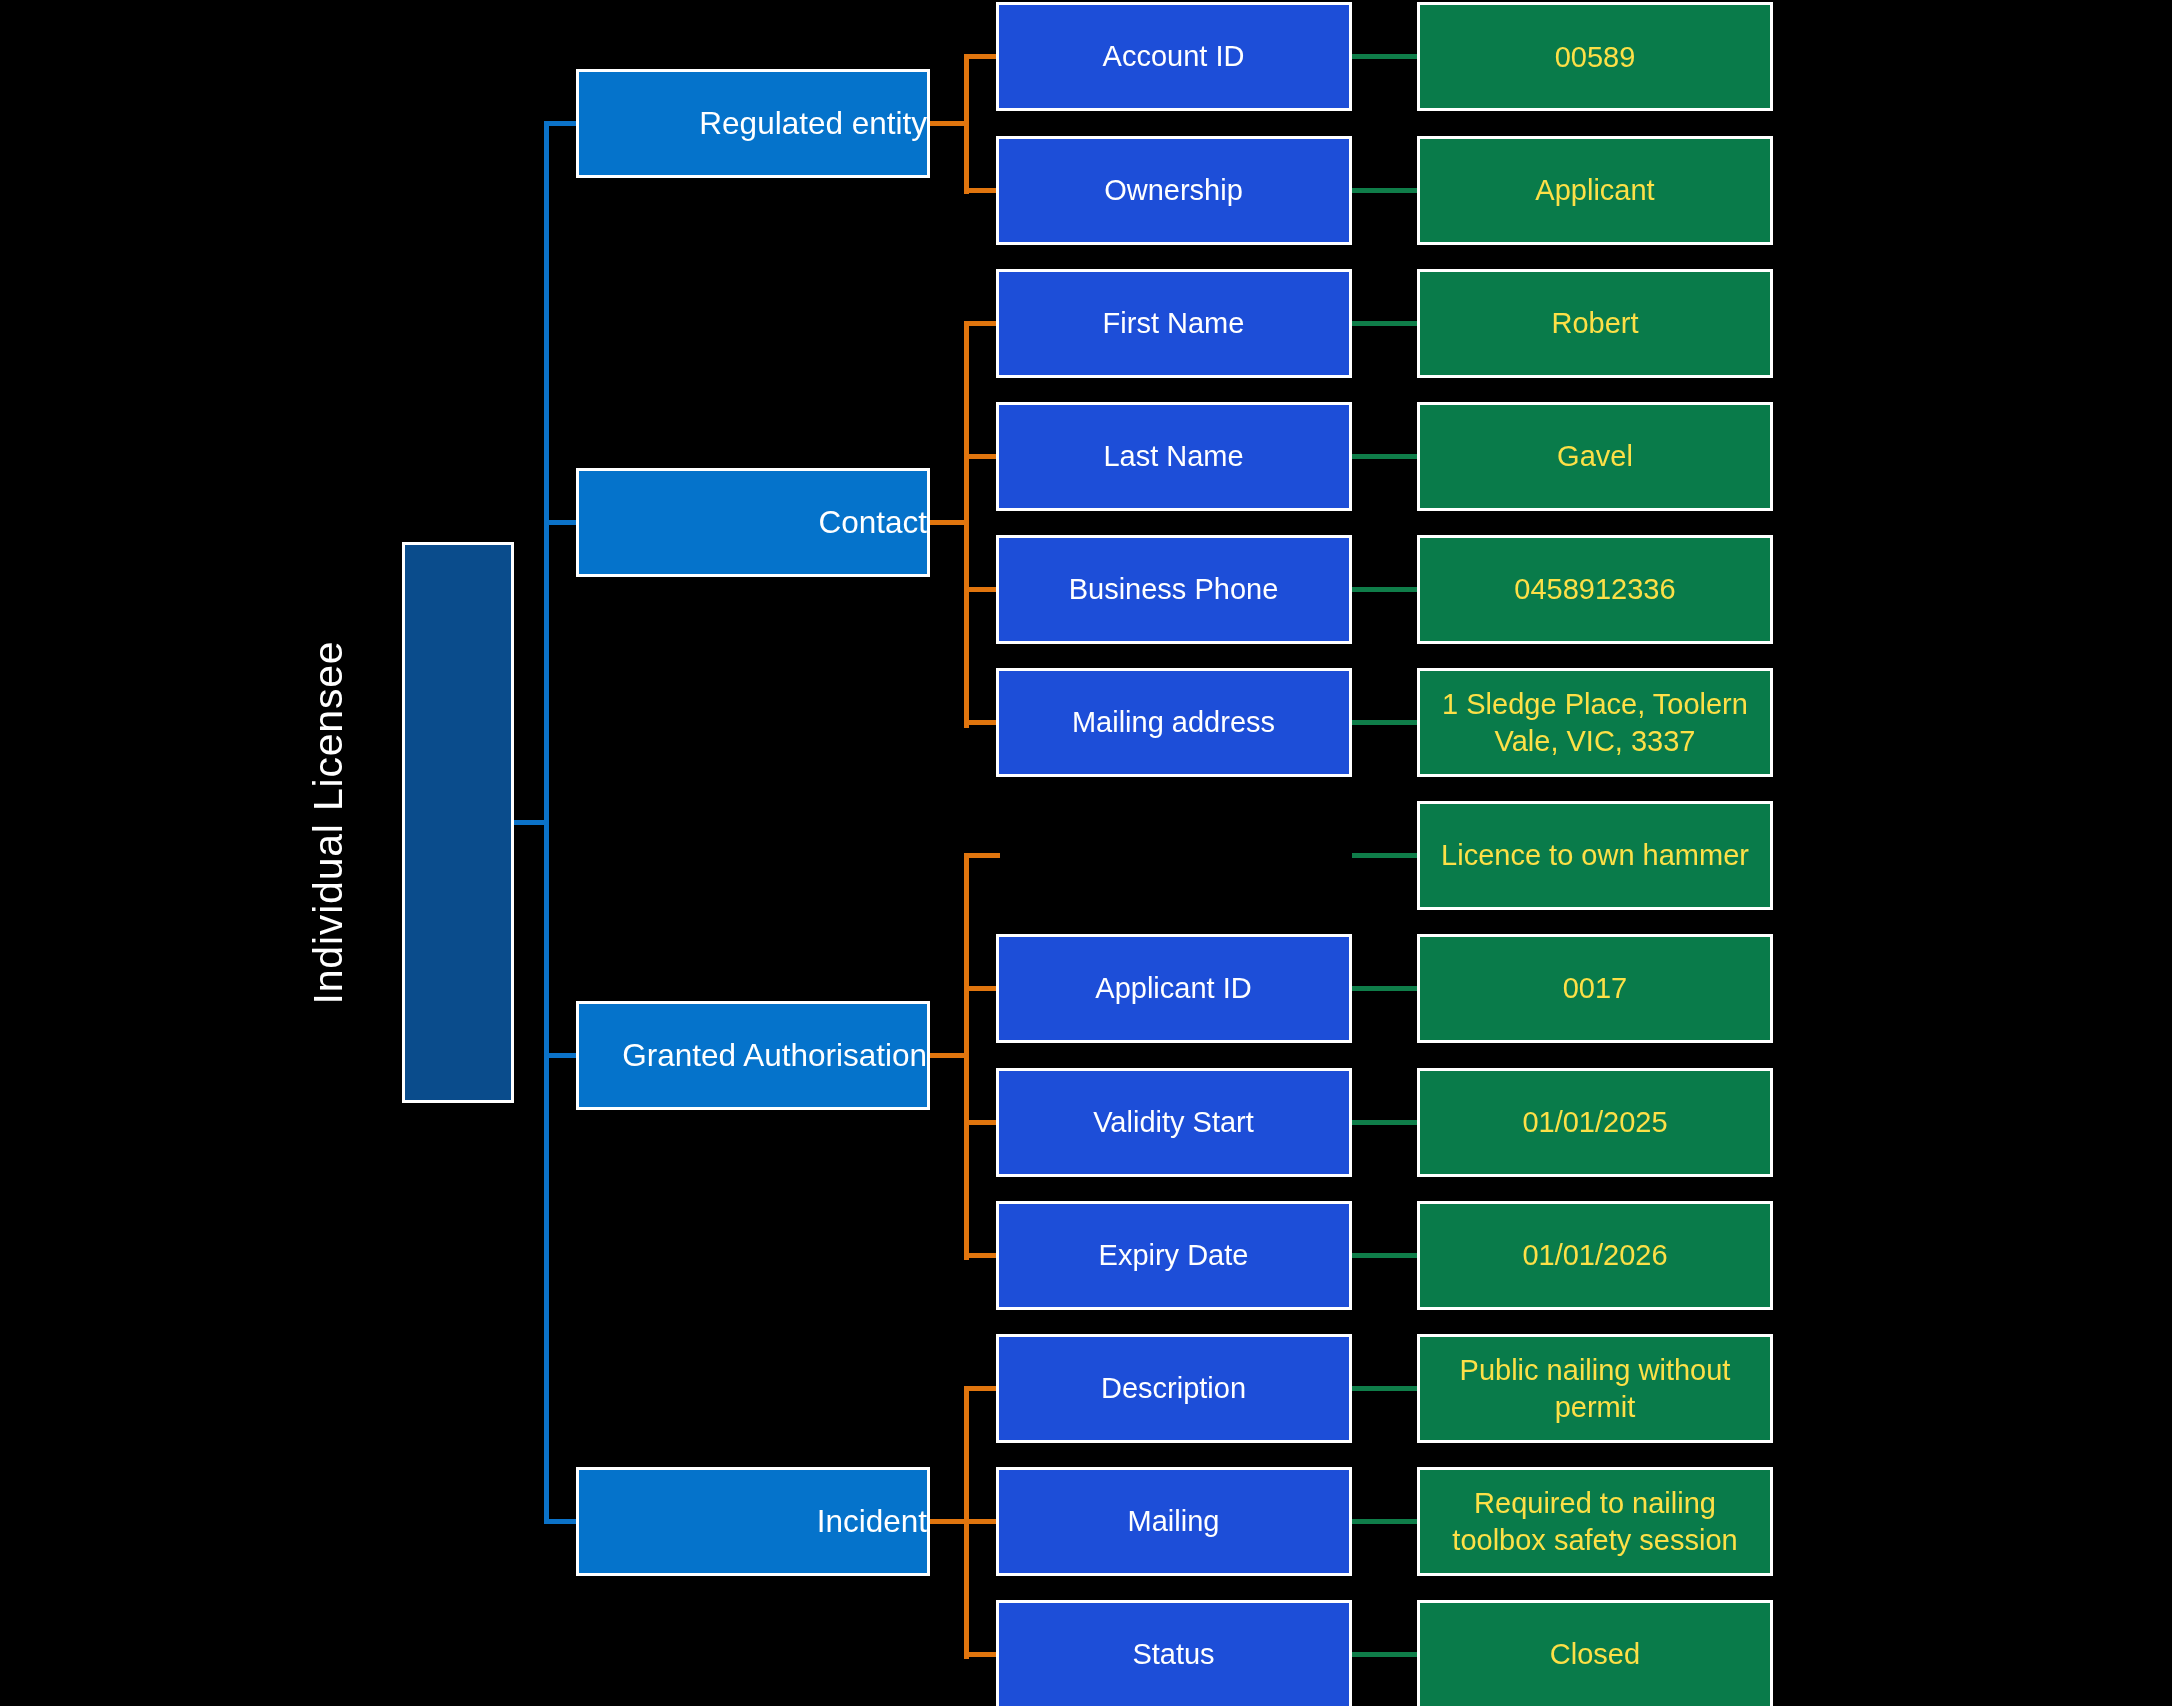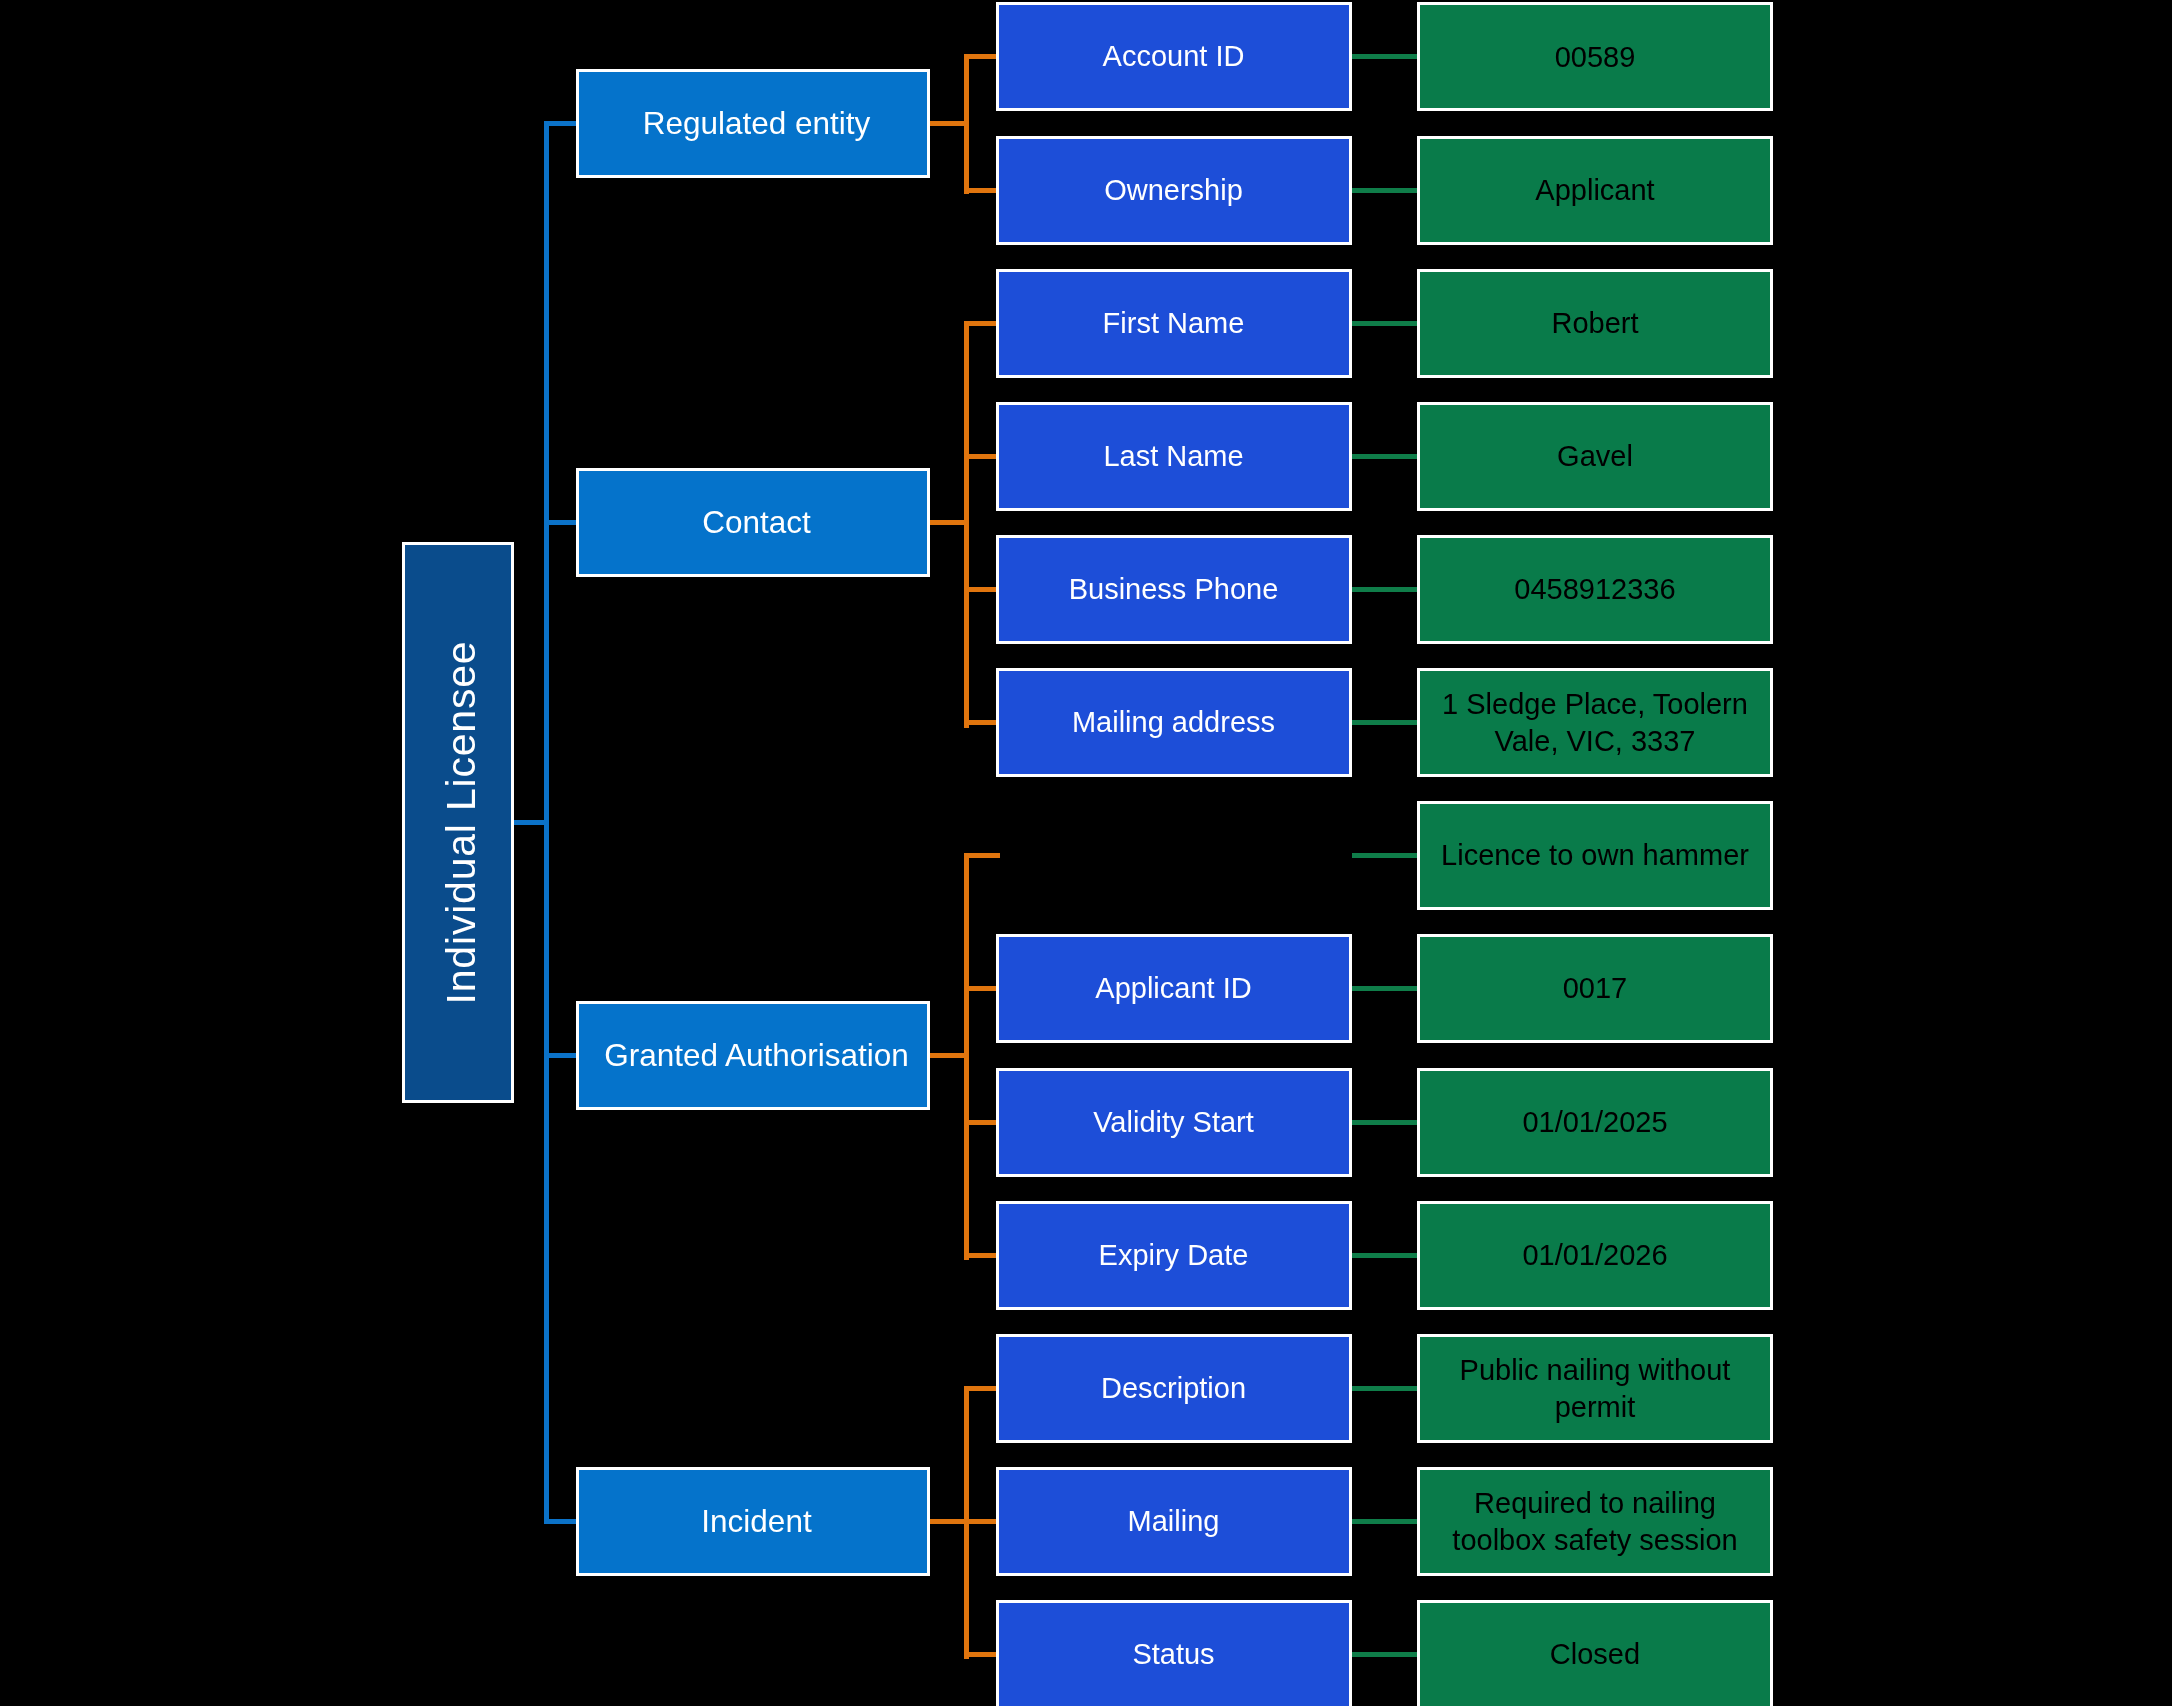--- a/index.html
+++ b/index.html
@@ -11,21 +11,21 @@
     overflow: hidden;
     font-family: "Liberation Sans", "DejaVu Sans", sans-serif;
   }
   .node {
     position: absolute;
     box-sizing: border-box;
     border: 3.9px solid #ffffff;
     color: #ffffff;
     display: flex;
     align-items: center;
-    justify-content: center;
+    justify-content: flex-end;
     text-align: center;
     padding-left: 7px;
   }
   .root-node {
     left: 402px; top: 542px; width: 112px; height: 561px;
     background: #0a4c8c;
     font-size: 41px;
   }
   .root-node .vtext {
     transform: rotate(-90deg);
@@ -50,21 +50,21 @@
   .row .field-box {
     position: absolute; left: 31.5px; top: 0; width: 356px; height: 109px;
     background: #1d4ed8; font-size: 29px;
     border: 3.9px solid #ffffff; box-sizing: border-box;
     color: #fff; display: flex; align-items: center; justify-content: center; text-align: center;
   }
   .row .value-box {
     position: absolute; left: 453px; top: 0; width: 356px; height: 109px;
     background: #097b4a; font-size: 29px; line-height: 1.25;
     border: 3.9px solid #ffffff; box-sizing: border-box;
-    color: #000000; display: flex; align-items: center; justify-content: center; text-align: center;
+    color: #fde047; display: flex; align-items: center; justify-content: center; text-align: center;
     padding: 0 4.7px;
   }
 </style>
 </head>
 <body>
 
 <div class="canvas">
 
   <div class="line blue" style="left:512px; top:820px; width:35px; height:4.7px;"></div>
   <div class="line blue" style="left:544px; top:121px; width:4.7px; height:1403px;"></div>

